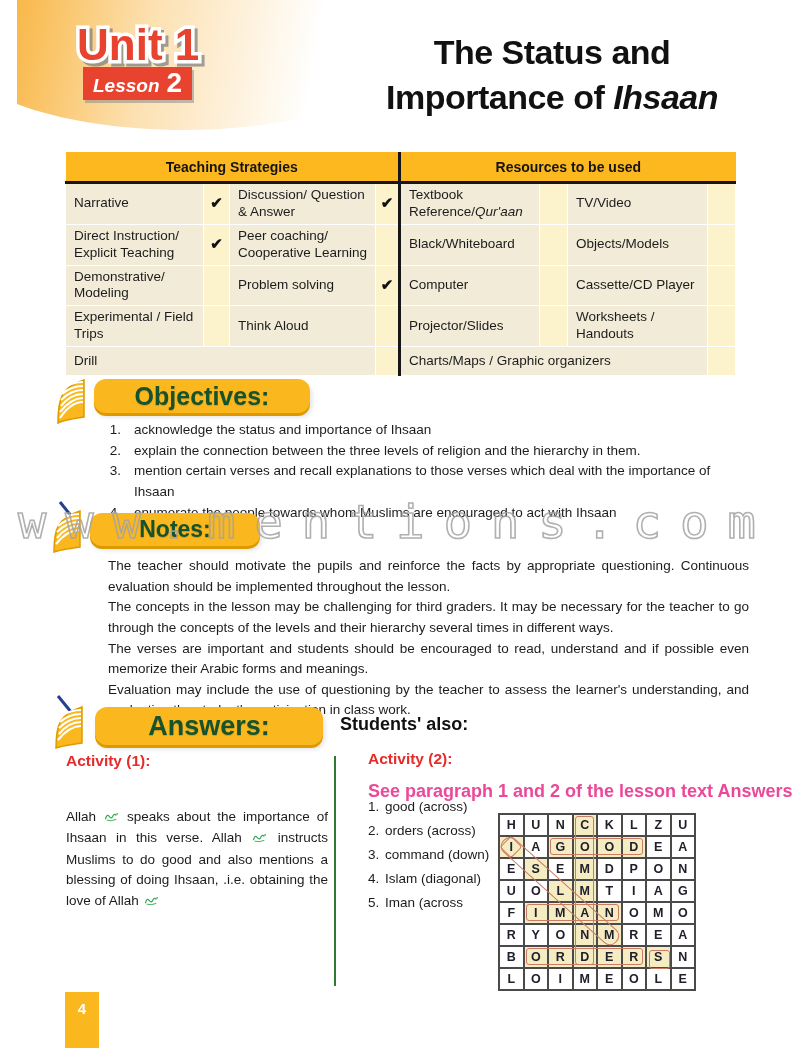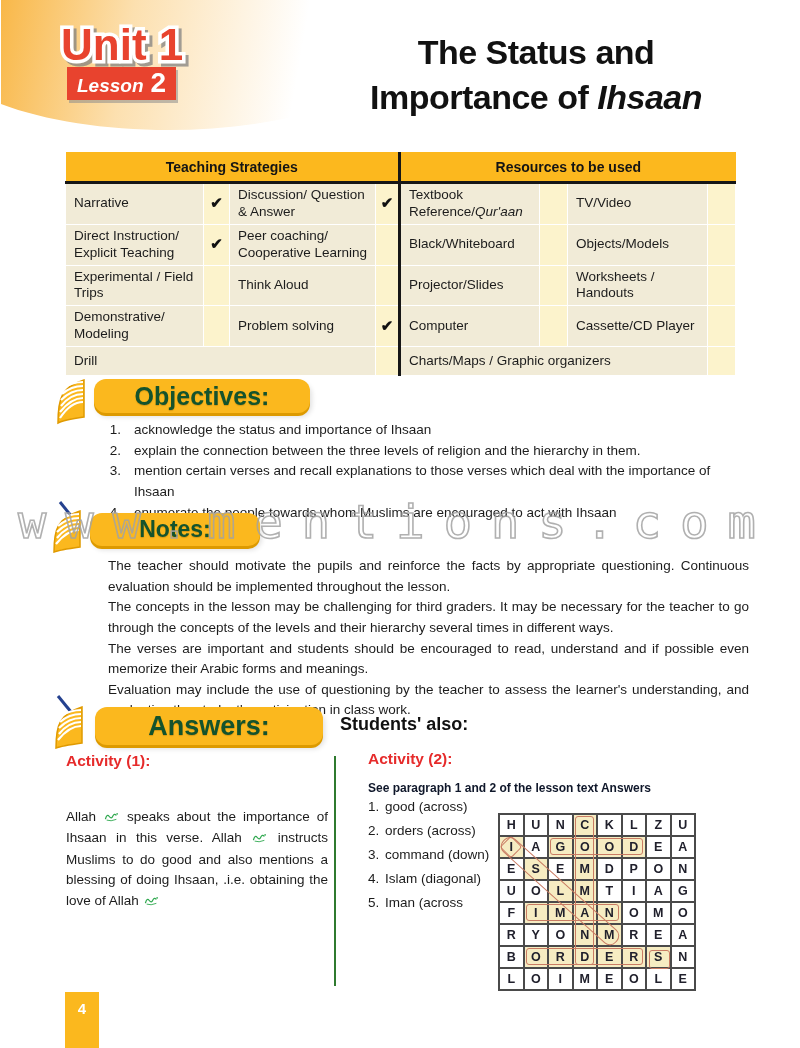--- a/index.html
+++ b/index.html
@@ -1,20 +1,20 @@
 <!DOCTYPE html>
 <html><head>
 <meta charset="utf-8">
 <style>
   html,body{margin:0;padding:0;background:#fff;}
   .page{position:relative;width:800px;height:1048px;background:#fff;overflow:hidden;
         font-family:"Liberation Sans",sans-serif;color:#1c1c1c;}
 
   
-  .header{position:absolute;left:1px;top:0;width:648px;height:150px;}
+  .header{position:absolute;left:17px;top:0;width:648px;height:150px;}
   .sunburst{position:absolute;inset:0;
     background:
       radial-gradient(circle at 45% 112%, rgba(255,255,255,.95) 0 6%, rgba(255,255,255,0) 18%),
       repeating-conic-gradient(from 190deg at 45% 112%, #fcecb2 0deg 4.5deg, #fffaе8 4.5deg 9deg),
       repeating-conic-gradient(from 190deg at 45% 112%, #fbe9a9 0deg 4.5deg, #fffaf0 4.5deg 9deg);}
   .sunburst::after{content:"";position:absolute;inset:0;
     background:linear-gradient(100deg, rgba(247,166,27,.8) 0%, rgba(247,166,27,.35) 20%, rgba(247,166,27,0) 46%);}
   .header-curve{position:absolute;left:0;bottom:0;}
   .unit-badge{position:absolute;left:50px;top:14px;filter:drop-shadow(3px 3px 0 rgba(130,130,130,.75));}
   .lesson-badge{position:absolute;left:66px;top:67px;background:#E8432E;color:#fff;
@@ -57,21 +57,21 @@
     font-family:"DejaVu Sans Mono",monospace;font-size:47px;letter-spacing:19px;
     color:#c6c6c6;-webkit-text-fill-color:transparent;-webkit-text-stroke:1.6px #a3a3a3;opacity:.85;}
 
   
   .notes-text{position:absolute;left:108px;top:556px;width:641px;font-size:13.5px;line-height:1.53;
     text-align:justify;}
   .notes-text p{margin:0;}
 
   
   .activity-title{position:absolute;color:#E62B2B;font-weight:700;font-size:15.5px;}
-  .activity-sub{position:absolute;color:#0f172a;font-weight:700;font-size:12px;text-align:right;}
+  .activity-sub{position:absolute;color:#ec4899;font-weight:700;font-size:18px;text-align:right;}
   .activity1-text{position:absolute;left:66px;top:793px;width:262px;font-size:13.5px;line-height:1.52;
     text-align:justify;}
   .honorific{display:inline-block;vertical-align:-1px;margin:0 1px;}
   .green-divider{position:absolute;left:334px;top:756px;width:2px;height:230px;background:#2F7A2F;}
   .activity2-list{position:absolute;left:368px;top:795px;margin:0;padding:0;list-style:none;
     font-size:13.5px;line-height:24px;}
   .activity2-list li{display:flex;gap:5px;}
   .activity2-list .li-num{min-width:12px;text-align:left;}
 
   
@@ -143,37 +143,37 @@
       <td class="t"><span>Direct Instruction/ Explicit Teaching</span></td>
       <td class="k"><span class="check">✔</span></td>
       <td class="t"><span>Peer coaching/ Cooperative Learning</span></td>
       <td class="k"><span class="check"></span></td>
       <td class="t res-start"><span>Black/Whiteboard</span><i></i></td>
       <td class="k"><span class="check"></span></td>
       <td class="t"><span>Objects/Models</span></td>
       <td class="k"><span class="check"></span></td>
     </tr>
     <tr class="r">
-      <td class="t"><span>Experimental / Field Trips</span></td>
-      <td class="k"><span class="check"></span></td>
-      <td class="t"><span>Think Aloud</span></td>
-      <td class="k"><span class="check"></span></td>
-      <td class="t res-start"><span>Projector/Slides</span><i></i></td>
-      <td class="k"><span class="check"></span></td>
-      <td class="t"><span>Worksheets / Handouts</span></td>
-      <td class="k"><span class="check"></span></td>
-    </tr>
-    <tr class="r">
       <td class="t"><span>Demonstrative/ Modeling</span></td>
       <td class="k"><span class="check"></span></td>
       <td class="t"><span>Problem solving</span></td>
       <td class="k"><span class="check">✔</span></td>
       <td class="t res-start"><span>Computer</span><i></i></td>
       <td class="k"><span class="check"></span></td>
       <td class="t"><span>Cassette/CD Player</span></td>
+      <td class="k"><span class="check"></span></td>
+    </tr>
+    <tr class="r">
+      <td class="t"><span>Experimental / Field Trips</span></td>
+      <td class="k"><span class="check"></span></td>
+      <td class="t"><span>Think Aloud</span></td>
+      <td class="k"><span class="check"></span></td>
+      <td class="t res-start"><span>Projector/Slides</span><i></i></td>
+      <td class="k"><span class="check"></span></td>
+      <td class="t"><span>Worksheets / Handouts</span></td>
       <td class="k"><span class="check"></span></td>
     </tr>
     <tr class="r-last">
       <td class="t" colspan="3"><span>Drill</span></td>
       <td class="k"><span class="check"></span></td>
       <td class="t res-start" colspan="3"><span>Charts/Maps / Graphic organizers</span></td>
       <td class="k"><span class="check"></span></td>
     </tr>
   </tbody>
     </table>

